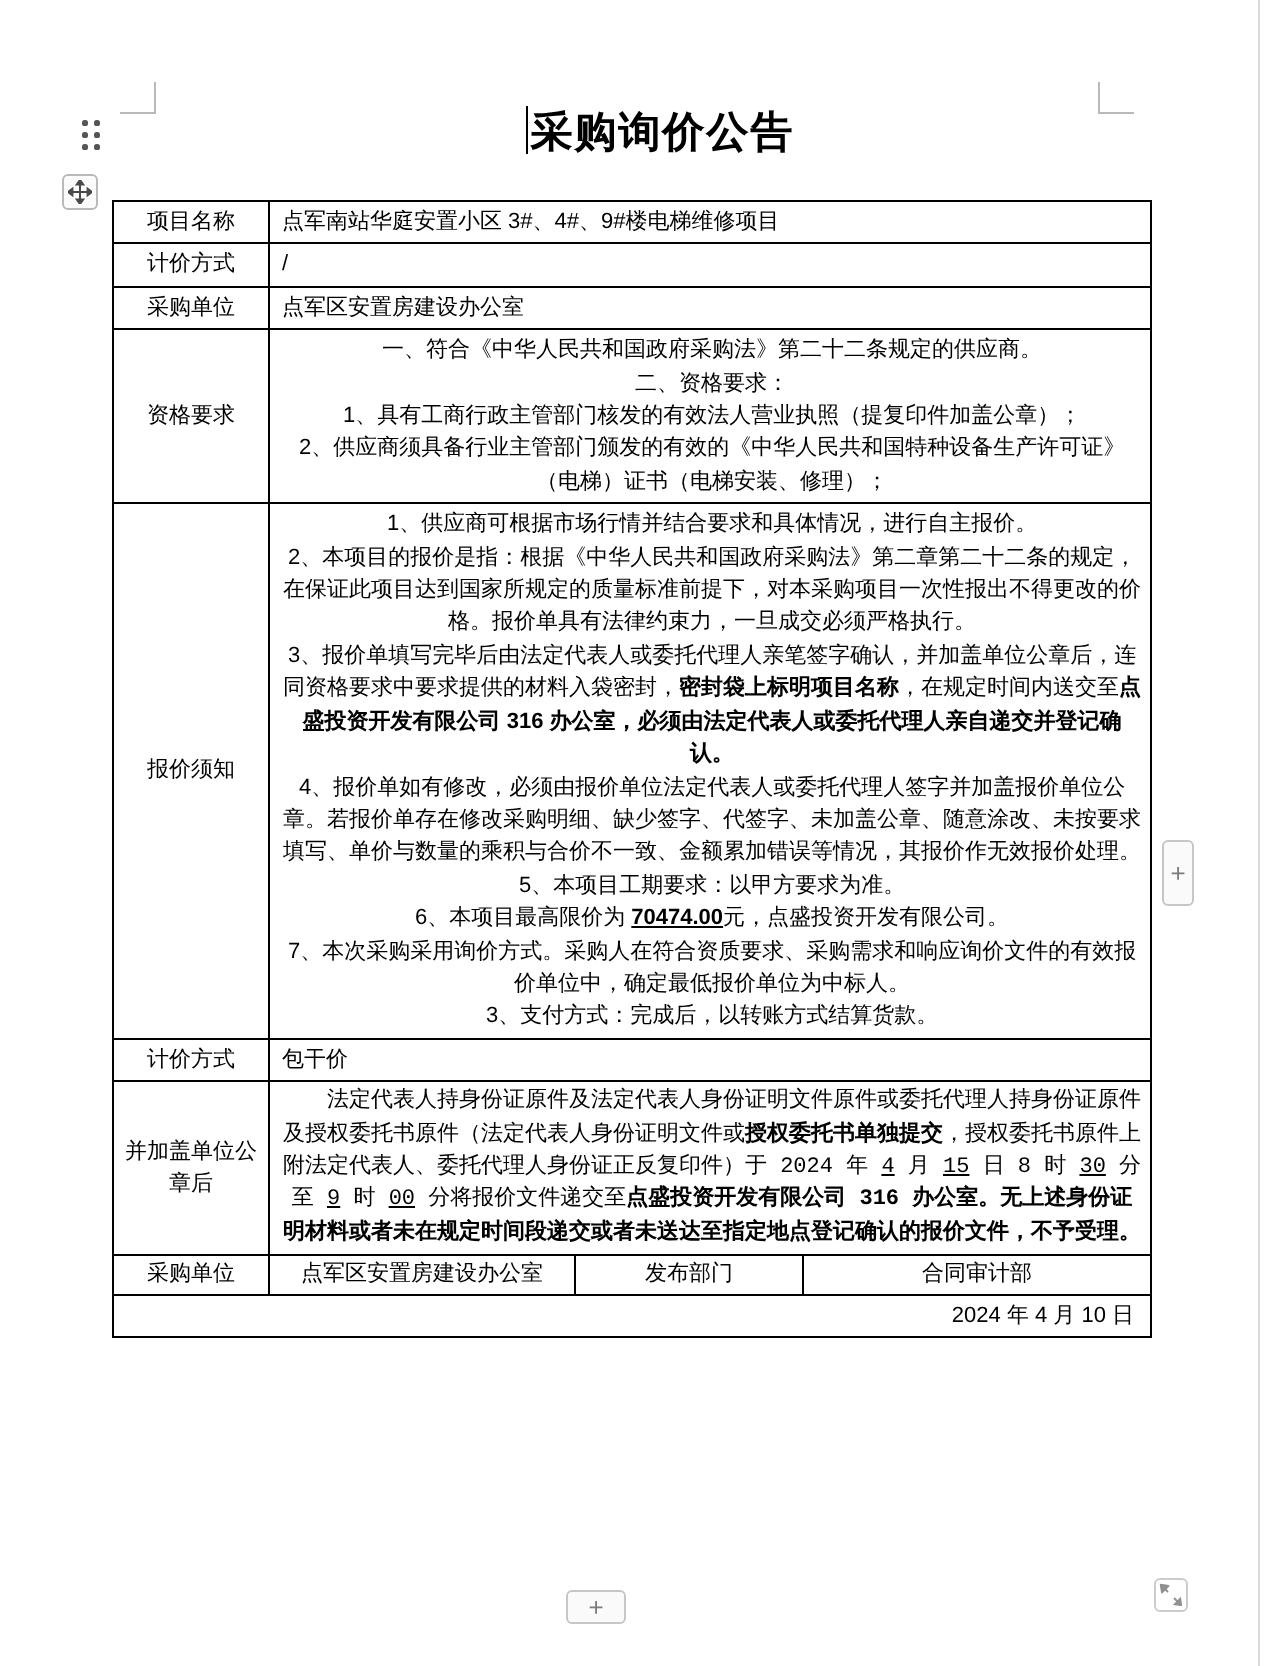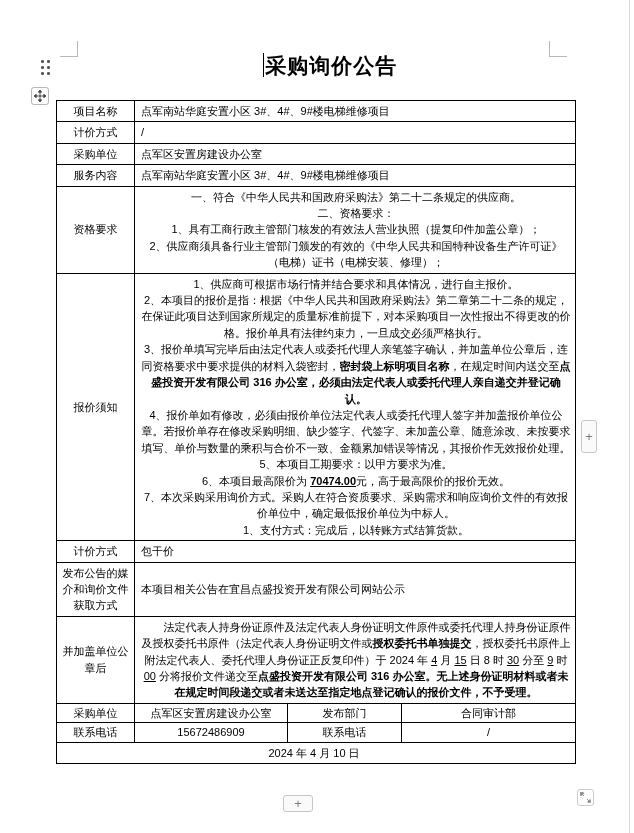--- a/index.html
+++ b/index.html
@@ -27,23 +27,23 @@
 
   .table-wrap { position:absolute; left:56px; top:100px; width:519px; }
   table.doc { border-collapse:collapse; width:519px; table-layout:fixed;
     border:1.5px solid #000; font-size:11px; line-height:16.4px;padding-left:48px; }
   table.doc td { border:1px solid #000; vertical-align:middle; word-break:break-all; }
   td.lbl { text-align:center; padding:2px 3px; }
   td.val { padding:2px 4px 2px 6px; }
   td.center { text-align:center; padding:2px 4px; }
   tr.short td { height:21px; }
   tr.contact td { height:19px; padding-top:1px; padding-bottom:1px; }
-  td.date-cell { text-align:center; padding:2px 8px 2px 4px; height:19px; }
+  td.date-cell { text-align:right; padding:2px 8px 2px 4px; height:19px; }
   .para { text-align:center; }
-  .para.indent { text-indent:2em; }
+  .para.indent { text-indent:2em;font-family:Liberation Mono, monospace; }
   .b { font-weight:bold; }
   .u { text-decoration:underline; }
 
   .addcol-btn { position:absolute; right:-22px; top:320px; width:16px; height:33px;
     background:#fafafa; border:1px solid #c6c6c6; border-radius:3px; color:#7c7c7c;
     font-size:13px; display:flex; align-items:center; justify-content:center; cursor:pointer; }
   .addrow-btn { position:absolute; left:283px; top:795px; width:30px; height:17px;
     background:#fafafa; border:1px solid #c6c6c6; border-radius:3px; color:#7c7c7c;
     font-size:13px; display:flex; align-items:center; justify-content:center; cursor:pointer;
     position:absolute; }
@@ -97,77 +97,63 @@
         <td class="val" colspan="3">点军南站华庭安置小区 3#、4#、9#楼电梯维修项目</td>
       </tr>
       <tr class="short">
         <td class="lbl">计价方式</td>
         <td class="val" colspan="3">/</td>
       </tr>
       <tr class="short">
         <td class="lbl">采购单位</td>
         <td class="val" colspan="3">点军区安置房建设办公室</td>
       </tr>
-      <tr class="short">
-        <td class="lbl">服务内容</td>
-        <td class="val" colspan="3">点军南站华庭安置小区 3#、4#、9#楼电梯维修项目</td>
-      </tr>
 
       <tr>
         <td class="lbl">资格要求</td>
         <td class="val" colspan="3">
           <div class="para">一、符合《中华人民共和国政府采购法》第二十二条规定的供应商。</div>
           <div class="para">二、资格要求：</div>
           <div class="para">1、具有工商行政主管部门核发的有效法人营业执照（提复印件加盖公章）；</div>
           <div class="para">2、供应商须具备行业主管部门颁发的有效的《中华人民共和国特种设备生产许可证》（电梯）证书（电梯安装、修理）；</div>
         </td>
       </tr>
 
       <tr>
         <td class="lbl">报价须知</td>
         <td class="val" colspan="3">
           <div class="para"><span>1、供应商可根据市场行情并结合要求和具体情况，进行自主报价。</span></div>
           <div class="para"><span>2、本项目的报价是指：根据《中华人民共和国政府采购法》第二章第二十二条的规定，在保证此项目达到国家所规定的质量标准前提下，对本采购项目一次性报出不得更改的价格。报价单具有法律约束力，一旦成交必须严格执行。</span></div>
           <div class="para"><span>3、报价单填写完毕后由法定代表人或委托代理人亲笔签字确认，并加盖单位公章后，连同资格要求中要求提供的材料入袋密封，</span><span class="b">密封袋上标明项目名称</span><span>，在规定时间内送交至</span><span class="b">点盛投资开发有限公司 316 办公室，必须由法定代表人或委托代理人亲自递交并登记确认。</span></div>
           <div class="para"><span>4、报价单如有修改，必须由报价单位法定代表人或委托代理人签字并加盖报价单位公章。若报价单存在修改采购明细、缺少签字、代签字、未加盖公章、随意涂改、未按要求填写、单价与数量的乘积与合价不一致、金额累加错误等情况，其报价作无效报价处理。</span></div>
           <div class="para"><span>5、本项目工期要求：以甲方要求为准。</span></div>
-          <div class="para"><span>6、本项目最高限价为 </span><span class="b u">70474.00</span><span>元，高于最高限价的报价无效。</span></div>
+          <div class="para"><span>6、本项目最高限价为 </span><span class="b u">70474.00</span><span>元，点盛投资开发有限公司。</span></div>
           <div class="para"><span>7、本次采购采用询价方式。采购人在符合资质要求、采购需求和响应询价文件的有效报价单位中，确定最低报价单位为中标人。</span></div>
-          <div class="para"><span>1、支付方式：完成后，以转账方式结算货款。</span></div>
+          <div class="para"><span>3、支付方式：完成后，以转账方式结算货款。</span></div>
         </td>
       </tr>
 
       <tr class="short">
         <td class="lbl">计价方式</td>
         <td class="val" colspan="3">包干价</td>
       </tr>
 
-      <tr>
-        <td class="lbl">发布公告的媒介和询价文件获取方式</td>
-        <td class="val" colspan="3">本项目相关公告在宜昌点盛投资开发有限公司网站公示</td>
-      </tr>
 
       <tr>
         <td class="lbl">并加盖单位公章后</td>
         <td class="val" colspan="3">
           <div class="para indent"><span>法定代表人持身份证原件及法定代表人身份证明文件原件或委托代理人持身份证原件及授权委托书原件（法定代表人身份证明文件或</span><span class="b">授权委托书单独提交</span><span>，授权委托书原件上附法定代表人、委托代理人身份证正反复印件）于 2024 年 </span><span class="u">4</span><span> 月 </span><span class="u">15</span><span> 日 8 时 </span><span class="u">30</span><span> 分至 </span><span class="u">9</span><span> 时 </span><span class="u">00</span><span> 分将报价文件递交至</span><span class="b">点盛投资开发有限公司 316 办公室。无上述身份证明材料或者未在规定时间段递交或者未送达至指定地点登记确认的报价文件，不予受理。</span></div>
         </td>
       </tr>
 
       <tr class="contact">
         <td class="lbl">采购单位</td>
         <td class="center">点军区安置房建设办公室</td>
         <td class="center">发布部门</td>
         <td class="center">合同审计部</td>
-      </tr>
-      <tr class="contact">
-        <td class="lbl">联系电话</td>
-        <td class="center">15672486909</td>
-        <td class="center">联系电话</td>
-        <td class="center">/</td>
       </tr>
 
       <tr>
         <td class="date-cell" colspan="4">2024 年 4 月 10 日</td>
       </tr>
     </tbody>
   </table>
 
   <div class="addcol-btn">
     <span>+</span>

